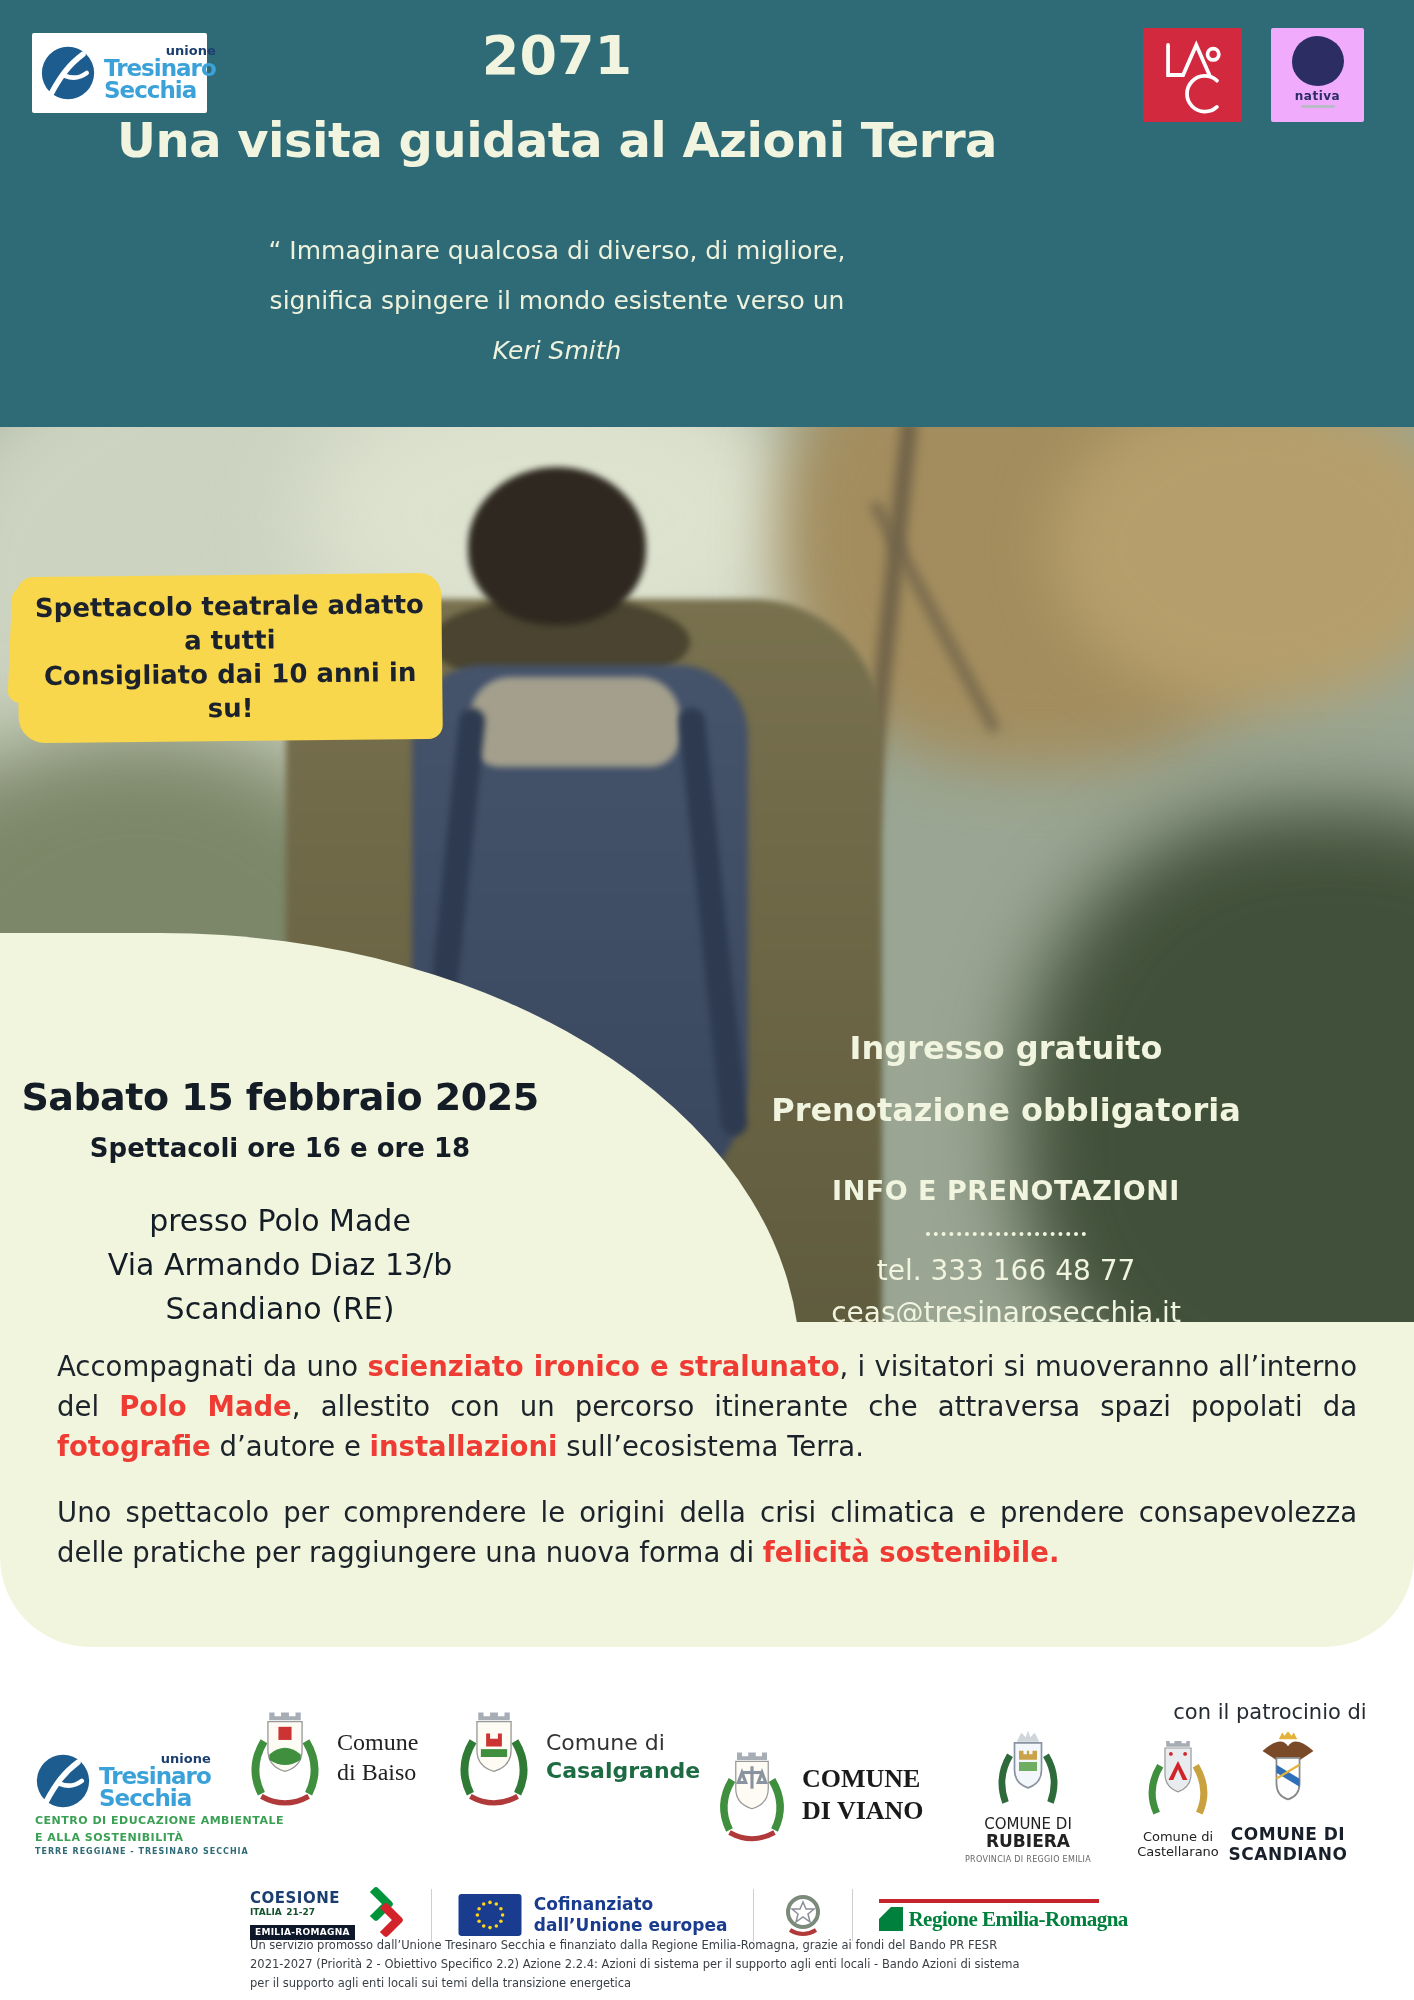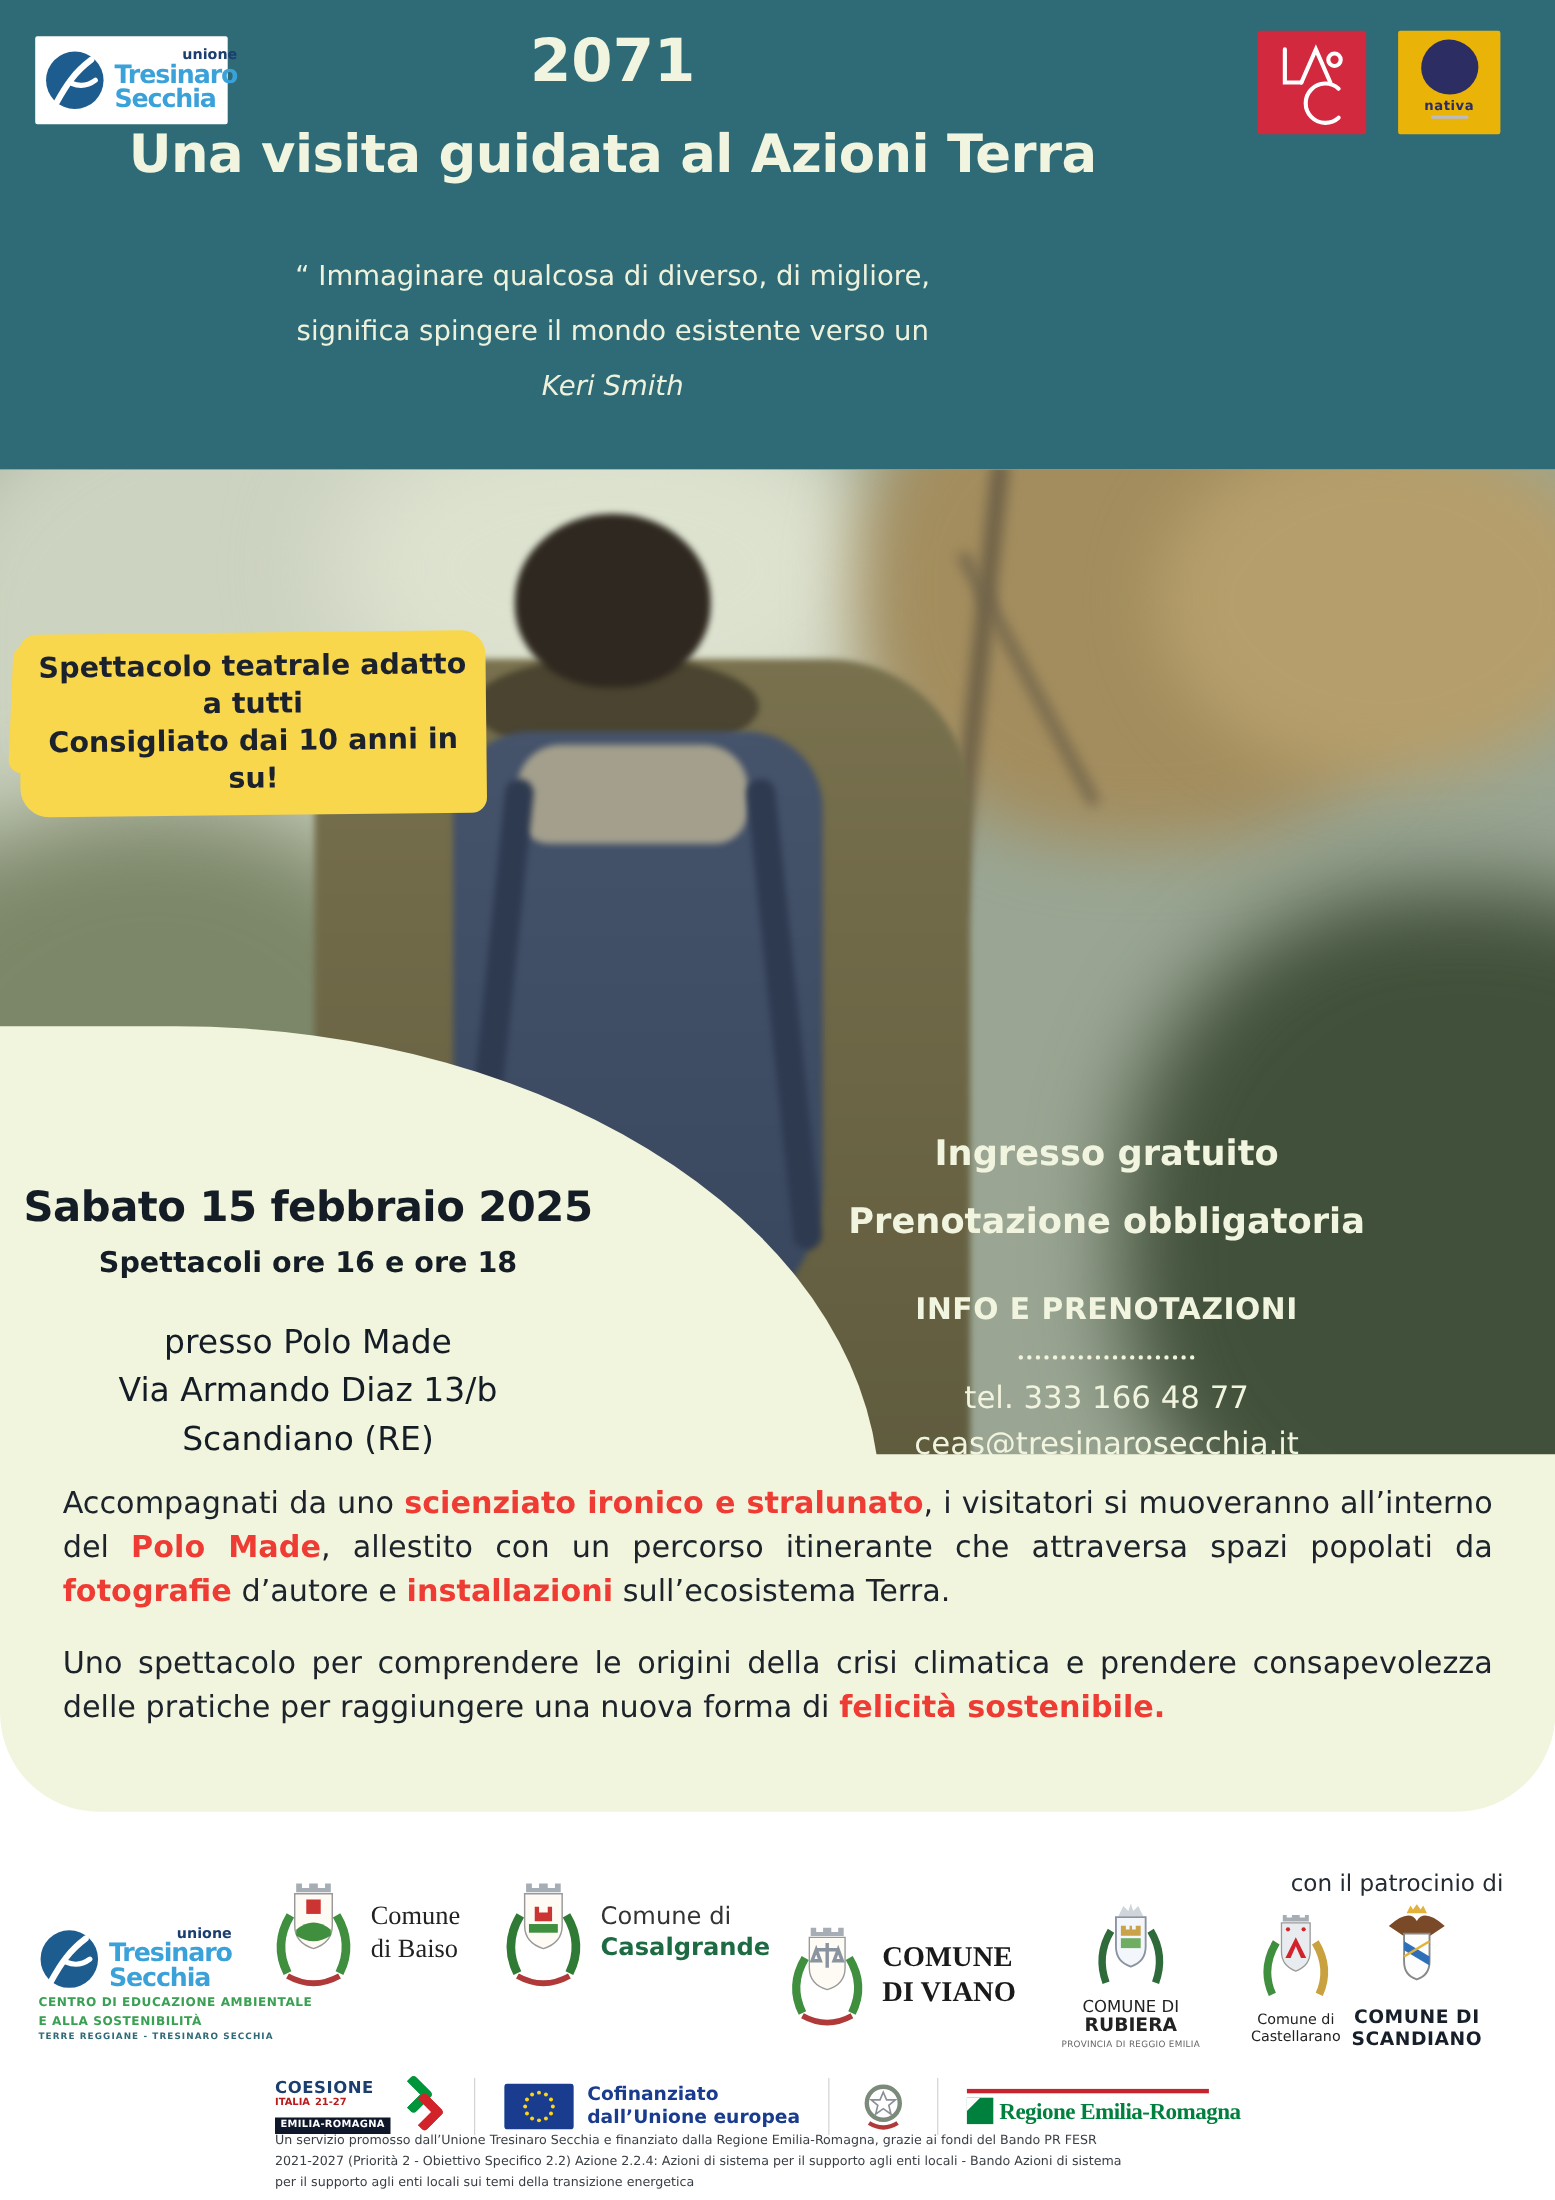--- a/index.html
+++ b/index.html
@@ -10,21 +10,21 @@
     font-family:"DejaVu Sans",sans-serif;color:#18222c;
   }
   
   .header{position:absolute;left:0;top:0;width:1414px;height:427px;background:#2e6b77;}
   .logo-box{position:absolute;left:32px;top:33px;width:175px;height:80px;background:#fff;border-radius:2px;display:flex;align-items:center;padding:6px 8px;}
   .uts-circle{width:56px;height:56px;flex:0 0 56px;}
   .uts-text{margin-left:8px;line-height:1;}
   .uts-top{font-size:13px;color:#1b3e6f;font-weight:bold;text-align:right;margin-bottom:1px;}
   .uts-n1,.uts-n2{font-size:23px;color:#3ba1d9;font-weight:bold;letter-spacing:-1px;line-height:0.95;}
   .lac-box{position:absolute;left:1143px;top:28px;width:99px;height:94px;background:#d2293e;border-radius:2px;}
-  .nativa-box{position:absolute;left:1271px;top:28px;width:93px;height:94px;background:#eab308;border-radius:2px;display:flex;flex-direction:column;align-items:center;justify-content:flex-start;padding-top:8px;}
+  .nativa-box{position:absolute;left:1271px;top:28px;width:93px;height:94px;background:#f0abfc;border-radius:2px;display:flex;flex-direction:column;align-items:center;justify-content:flex-start;padding-top:8px;}
   .nativa-blob{width:52px;height:50px;background:#2b2d63;border-radius:48% 52% 50% 50%/52% 50% 50% 48%;}
   .nativa-name{font-size:12px;font-weight:bold;color:#2b2d63;margin-top:3px;letter-spacing:.5px;}
   .nativa-sub{width:34px;height:3px;background:#b9bcc6;margin-top:2px;border-radius:2px;}
   .h-year{position:absolute;left:0;top:24px;width:1114px;text-align:center;font-size:54px;font-weight:bold;color:#f1f4de;}
   .h-title{position:absolute;left:0;top:112px;width:1114px;text-align:center;font-size:48px;font-weight:bold;color:#f1f4de;letter-spacing:-.5px;white-space:nowrap;}
   .h-quote{position:absolute;left:0;top:226px;width:1114px;text-align:center;font-size:25px;color:#eef2dc;line-height:50px;}
   .h-author{font-style:italic;}
   
   .photo{position:absolute;left:0;top:427px;width:1414px;height:938px;overflow:hidden;background:#9aa693;}
   .ph{position:absolute;border-radius:50%;filter:blur(18px);}
@@ -86,21 +86,21 @@
   .m-scand .lbl{font-size:17px;font-weight:bold;line-height:20px;color:#17202a;letter-spacing:.5px;}
   .m-ceas{left:35px;top:1752px;flex-direction:column;align-items:flex-start;gap:0;}
   .ceas-row{display:flex;align-items:center;}
   .ceas-sub1{font-size:11px;font-weight:bold;color:#3aa054;letter-spacing:.5px;margin-top:4px;}
   .ceas-sub3{font-size:8px;font-weight:bold;color:#2e6b77;letter-spacing:1px;margin-top:3px;}
   .funding{position:absolute;left:250px;top:1885px;width:940px;height:60px;display:flex;align-items:center;gap:26px;}
   .fsep{width:1px;height:52px;background:#cfcfcf;}
   .coesione{display:flex;align-items:center;gap:6px;}
   .co-txt{line-height:1;}
   .co-l1{font-size:15px;font-weight:bold;color:#1a3e6e;letter-spacing:.5px;}
-  .co-l2{font-size:13px;font-weight:bold;color:#b91c1c;margin-top:2px;}
+  .co-l2{font-size:13px;font-weight:bold;color:#14532d;margin-top:2px;}
   .co-l2 span{font-size:9px;vertical-align:top;}
   .co-l3{margin-top:4px;background:#0f172a;color:#fff;font-size:9px;font-weight:bold;padding:3px 5px;letter-spacing:.3px;display:inline-block;}
   .co-chev{position:relative;width:44px;height:48px;}
   .co-chev .c1,.co-chev .c2{position:absolute;width:26px;height:26px;border-style:solid;border-width:9px 9px 0 0;transform:rotate(45deg);border-radius:4px;}
   .co-chev .c1{border-color:#00953b;left:2px;top:0;}
   .co-chev .c2{border-color:#d2232a;left:12px;top:16px;}
   .eu{display:flex;align-items:center;gap:12px;}
   .eu-txt{font-size:17px;font-weight:bold;color:#1a3c8f;line-height:21px;}
   .emblem{width:46px;height:50px;}
   .regione{display:flex;flex-direction:column;align-items:flex-start;}

